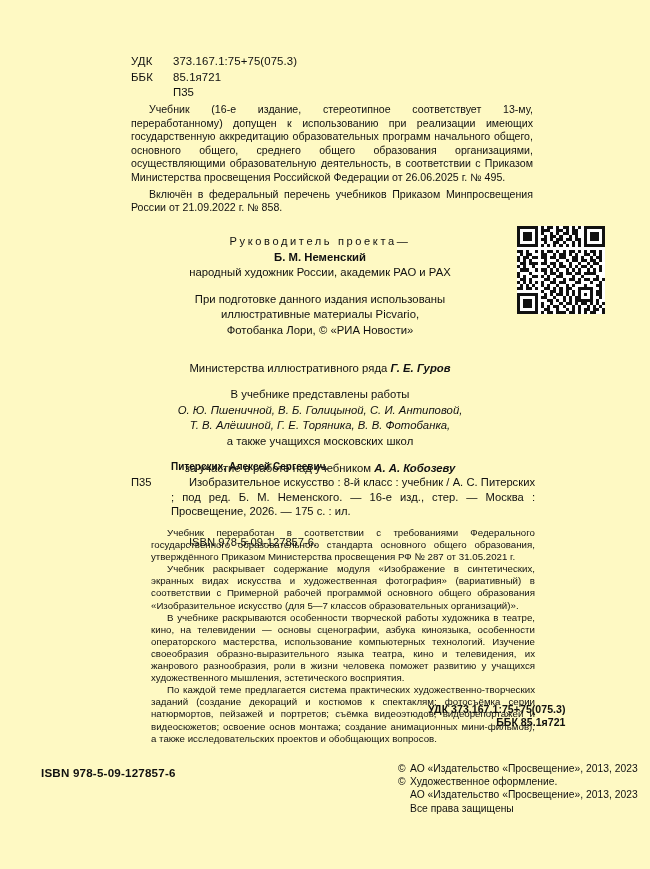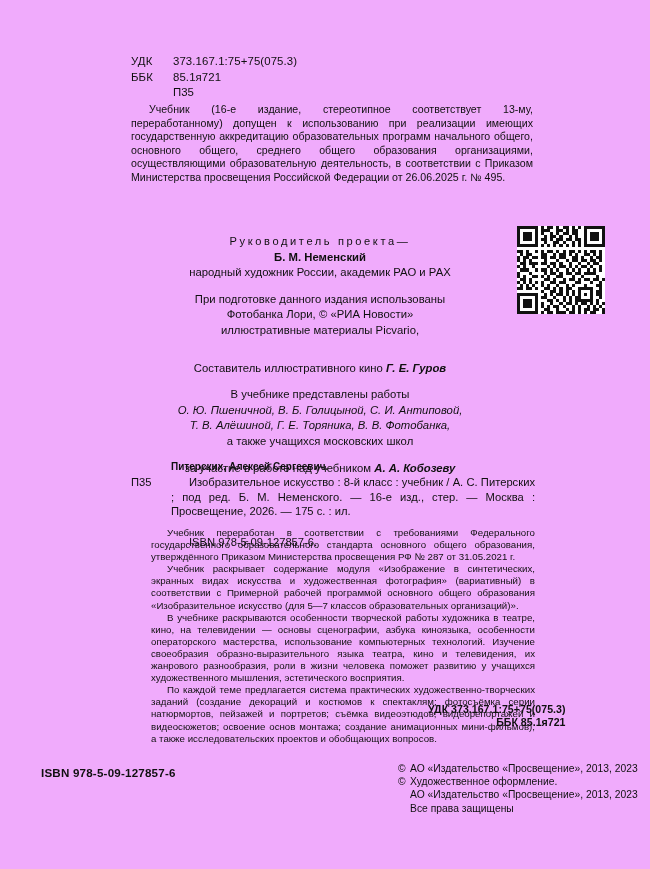--- a/index.html
+++ b/index.html
@@ -11,21 +11,21 @@
   body {
     font-family: "Liberation Sans", sans-serif;
     color: #101010;
     -webkit-font-smoothing: antialiased;
   }
   #page {
     position: relative;
     width: 650px;
     height: 869px;
     margin: 0 auto;
-    background: #f0abfc;
+    background: #fef9c3;
     overflow: hidden;
   }
 
   
   .head-block {
     position: absolute;
     left: 131px;
     top: 54px;
     width: 400px;
   }
@@ -202,20 +202,21 @@
     </div>
     <div class="head-row">
       <span class="head-key">ББК</span>
       <span class="head-val">85.1я721</span>
     </div>
     <div class="head-code">П35</div>
   </div>
 
   <div class="note-block">
     <p class="note-p">Учебник (16-е издание, стереотипное соответствует 13-му, переработанному) допущен к использованию при реализации имеющих государственную аккредитацию образовательных программ начального общего, основного общего, среднего общего образования организациями, осуществляющими образовательную деятельность, в соответствии с Приказом Министерства просвещения Российской Федерации от 26.06.2025 г. № 495.</p>
+    <p class="note-p">Включён в федеральный перечень учебников Приказом Минпросвещения России от 21.09.2022 г. № 858.</p>
   </div>
 
   <div class="qr-wrap">
     <svg viewBox="0 0 29 29" shape-rendering="crispEdges" aria-hidden="true">
       <rect width="29" height="29" fill="#ffffff"></rect>
       <g fill="#111111">
 
         <rect x="0" y="0" width="7" height="1"></rect>
           <rect x="0" y="6" width="7" height="1"></rect>
         <rect x="0" y="0" width="1" height="7"></rect>
@@ -457,27 +458,27 @@
     </svg>
   </div>
 
   <div class="credits">
     <div class="cr-line cr-spaced">Руководитель проекта—</div>
     <div class="cr-line cr-bold">Б. М. Неменский</div>
     <div class="cr-line">народный художник России, академик РАО и РАХ</div>
 
     <div class="cr-gap"></div>
     <div class="cr-line">При подготовке данного издания использованы</div>
+    <div class="cr-line">иллюстративные материалы Picvario,</div>
     <div class="cr-line">Фотобанка Лори, © «РИА Новости»</div>
-    <div class="cr-line">иллюстративные материалы Picvario,</div>
 
     <div class="cr-gap"></div>
 
     <div class="cr-gap"></div>
-    <div class="cr-line"><span>Составитель иллюстративного кино </span><span class="cr-italic-bold">Г. Е. Гуров</span></div>
+    <div class="cr-line"><span>Министерства иллюстративного ряда </span><span class="cr-italic-bold">Г. Е. Гуров</span></div>
 
     <div class="cr-gap"></div>
     <div class="cr-line">В учебнике представлены работы</div>
     <div class="cr-line cr-italic">О. Ю. Пшеничной, В. Б. Голицыной, С. И. Антиповой,</div>
     <div class="cr-line cr-italic">Т. В. Алёшиной, Г. Е. Торяника, В. В. Фотобанка,</div>
     <div class="cr-line">а также учащихся московских школ</div>
 
     <div class="cr-gap"></div>
     <div class="cr-line"><span>за участие в работе над учебником </span><span class="cr-italic-bold">А. А. Кобозеву</span></div>
   </div>

